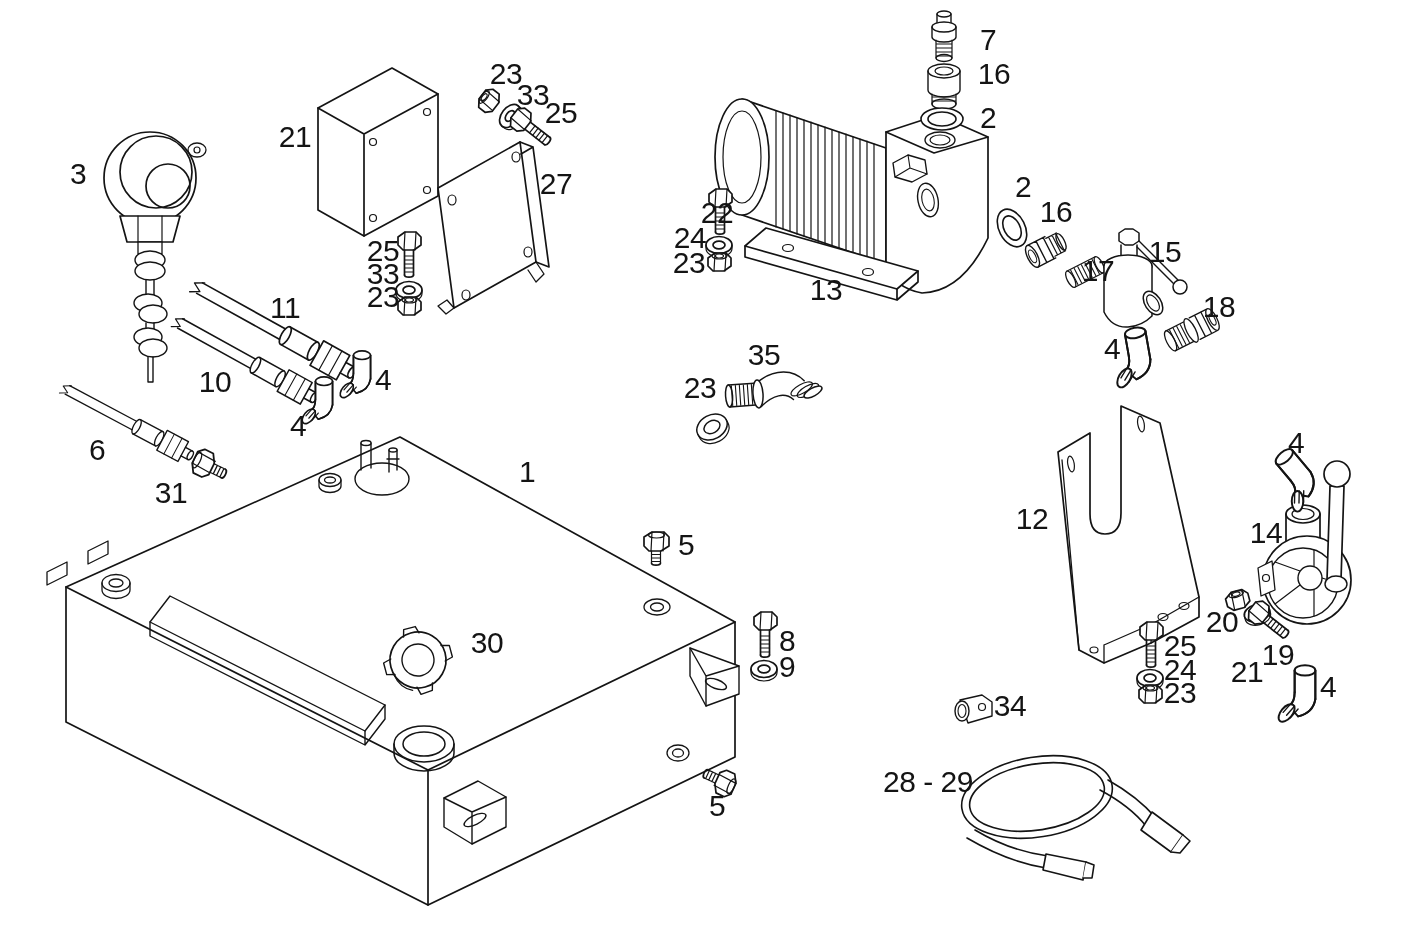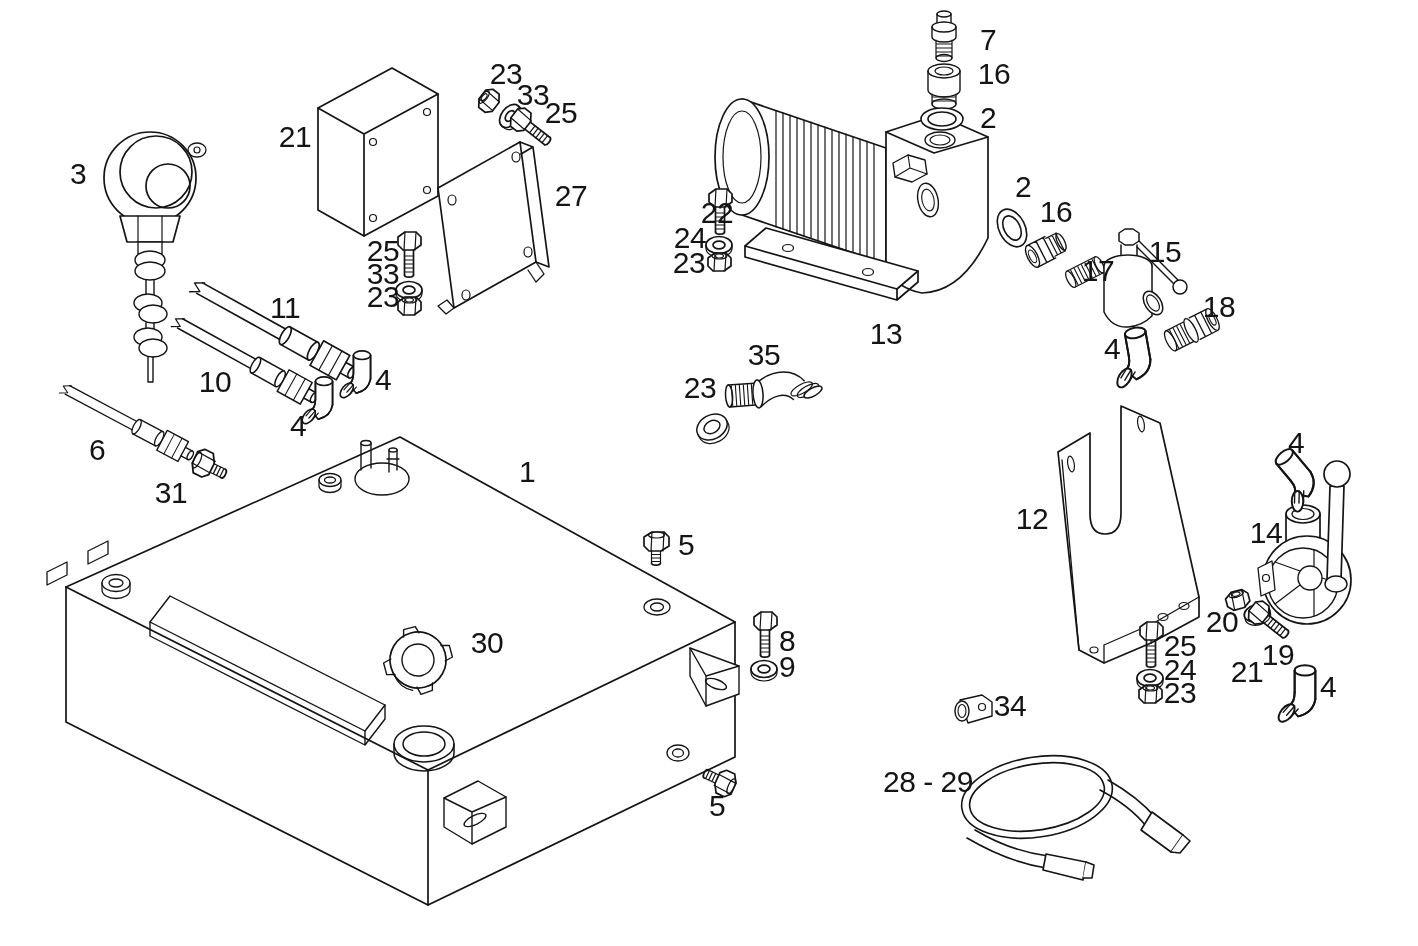--- a/index.html
+++ b/index.html
@@ -343,21 +343,21 @@
   </g>
 
 </svg>
 
 <div id="label-layer">
       <span class="part-label" style="left: 78px; top: 174px;">3</span>
       <span class="part-label" style="left: 295px; top: 137px;">21</span>
       <span class="part-label" style="left: 506px; top: 74px;">23</span>
       <span class="part-label" style="left: 533px; top: 95px;">33</span>
       <span class="part-label" style="left: 561px; top: 113px;">25</span>
-      <span class="part-label" style="left: 556px; top: 196px; margin-left: 15px;">27</span>
+      <span class="part-label" style="left: 556px; top: 184px;">27</span>
       <span class="part-label" style="left: 383px; top: 251px;">25</span>
       <span class="part-label" style="left: 383px; top: 274px;">33</span>
       <span class="part-label" style="left: 383px; top: 297px;">23</span>
       <span class="part-label" style="left: 285px; top: 308px;">11</span>
       <span class="part-label" style="left: 215px; top: 382px;">10</span>
       <span class="part-label" style="left: 383px; top: 380px;">4</span>
       <span class="part-label" style="left: 298px; top: 426px;">4</span>
       <span class="part-label" style="left: 97px; top: 450px;">6</span>
       <span class="part-label" style="left: 171px; top: 493px;">31</span>
       <span class="part-label" style="left: 527px; top: 472px;">1</span>
@@ -365,21 +365,21 @@
       <span class="part-label" style="left: 487px; top: 643px;">30</span>
       <span class="part-label" style="left: 787px; top: 641px;">8</span>
       <span class="part-label" style="left: 787px; top: 667px;">9</span>
       <span class="part-label" style="left: 717px; top: 806px;">5</span>
       <span class="part-label" style="left: 988px; top: 40px;">7</span>
       <span class="part-label" style="left: 994px; top: 74px;">16</span>
       <span class="part-label" style="left: 988px; top: 118px;">2</span>
       <span class="part-label" style="left: 690px; top: 213px; margin-left: 27px;">22</span>
       <span class="part-label" style="left: 690px; top: 238px;">24</span>
       <span class="part-label" style="left: 689px; top: 263px;">23</span>
-      <span class="part-label" style="left: 886px; top: 290px; margin-top: 44px;">13</span>
+      <span class="part-label" style="left: 826px; top: 290px;">13</span>
       <span class="part-label" style="left: 1023px; top: 187px;">2</span>
       <span class="part-label" style="left: 1056px; top: 212px;">16</span>
       <span class="part-label" style="left: 1098px; top: 240px; margin-top: 31px;">17</span>
       <span class="part-label" style="left: 1165px; top: 252px;">15</span>
       <span class="part-label" style="left: 1219px; top: 307px;">18</span>
       <span class="part-label" style="left: 1112px; top: 349px;">4</span>
       <span class="part-label" style="left: 764px; top: 355px;">35</span>
       <span class="part-label" style="left: 700px; top: 388px;">23</span>
       <span class="part-label" style="left: 1032px; top: 519px;">12</span>
       <span class="part-label" style="left: 1296px; top: 443px;">4</span>

